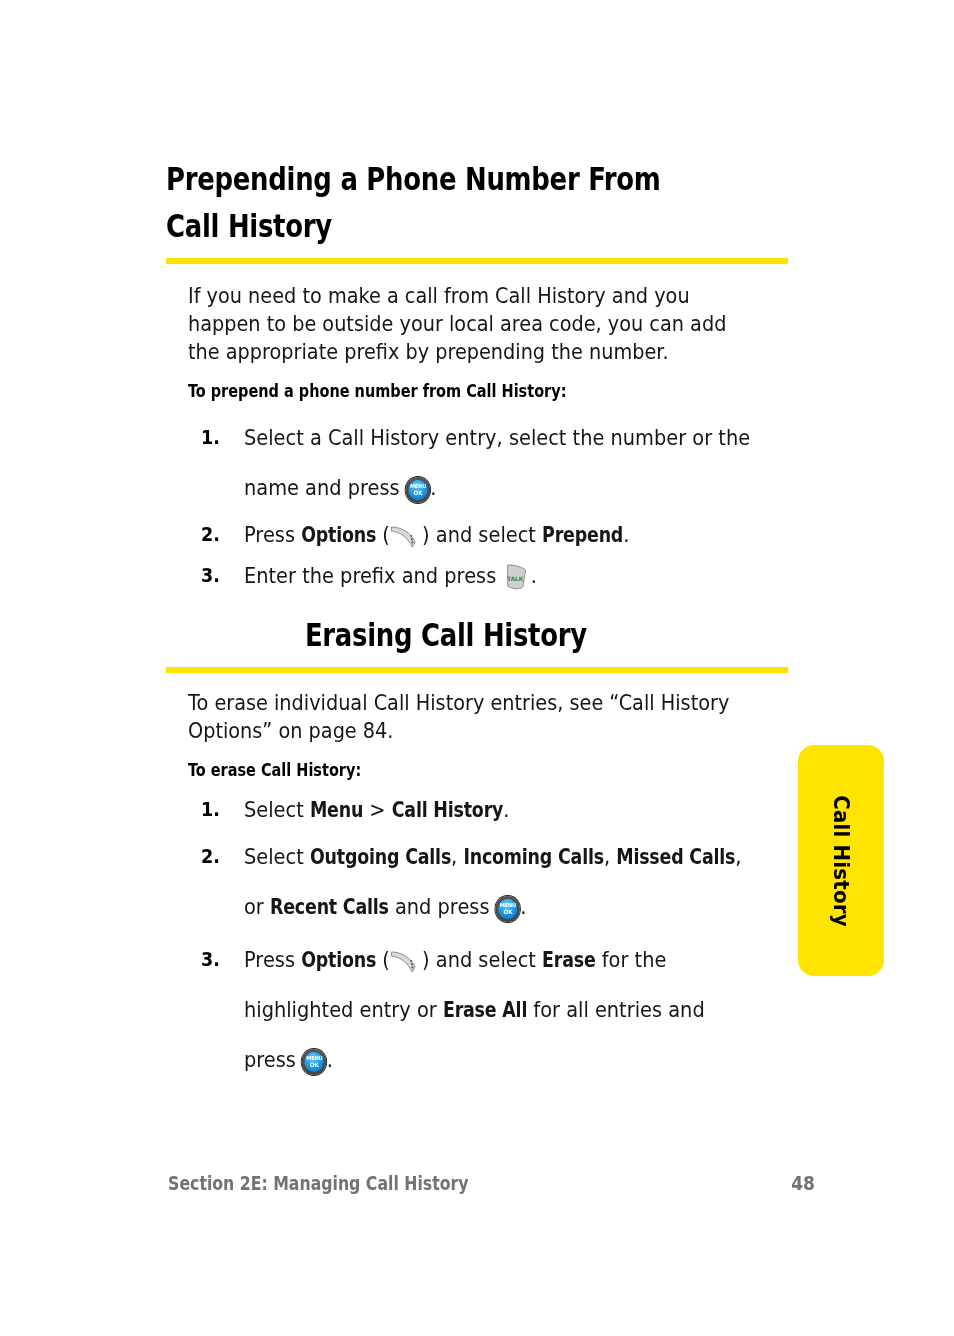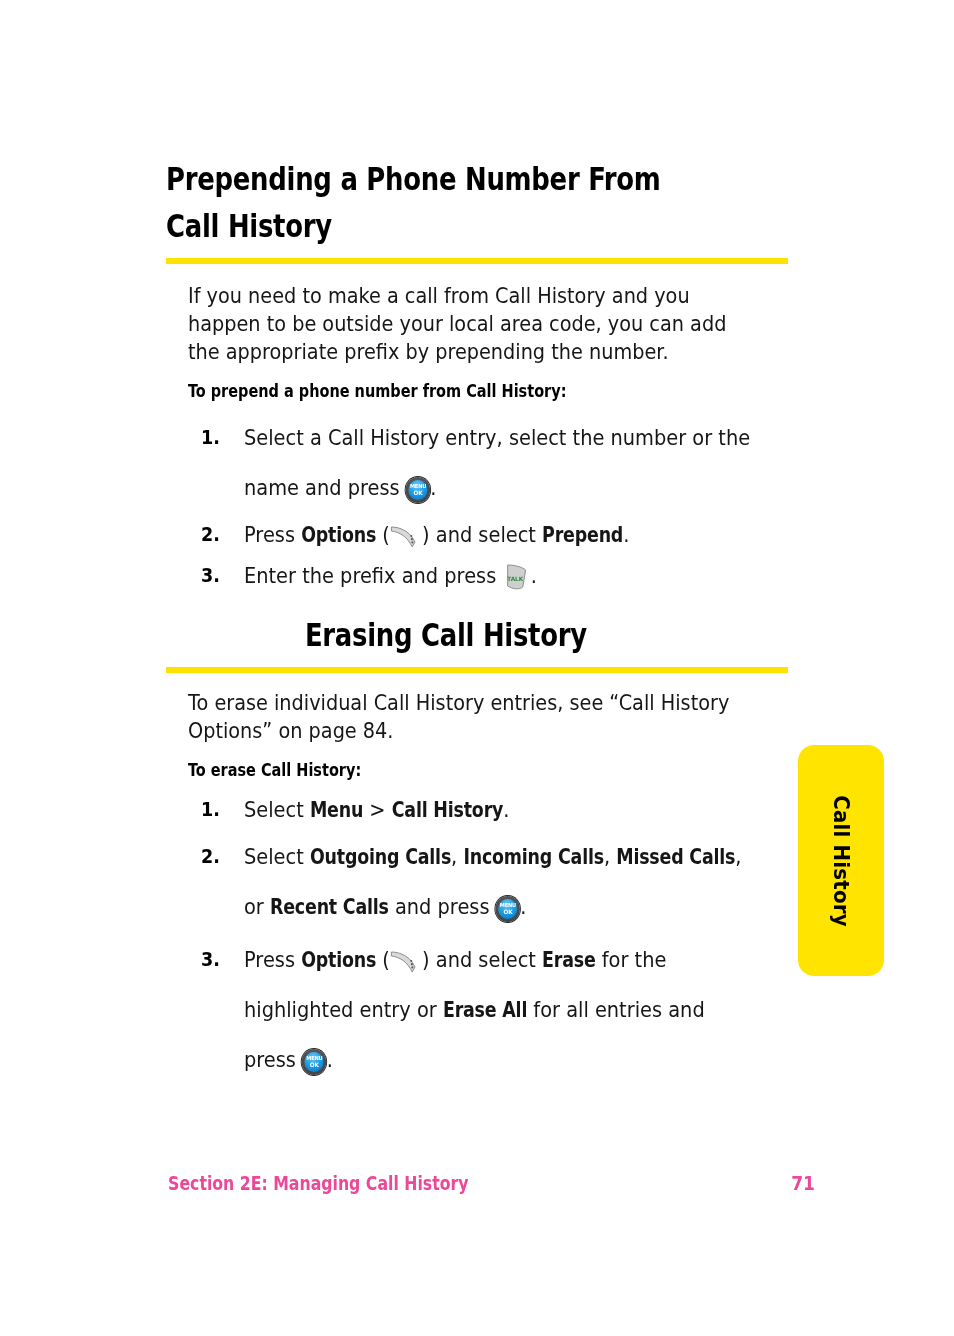--- a/index.html
+++ b/index.html
@@ -211,21 +211,21 @@
   .footer {
     position: absolute;
     left: 155px;
     top: 1172px;
     width: 660px;
     display: flex;
     justify-content: space-between;
     align-items: baseline;
     font-size: 19px;
     font-weight: bold;
-    color: #ec4899;
+    color: #737373;
     font-family: "DejaVu Sans", sans-serif;
     font-stretch: condensed;
   }
   .footer .sec {
     transform: scaleX(0.92);
     transform-origin: left baseline;
   }
 </style>
 </head>
 <body>
@@ -310,16 +310,16 @@
     </li>
 
   </ol>
 
   <div class="side-tab">
     <span class="label">Call History</span>
   </div>
 
   <div class="footer">
     <span class="sec">Section 2E: Managing Call History</span>
-    <span>71</span>
+    <span>48</span>
   </div>
 
 </div>
 
 </body></html>

